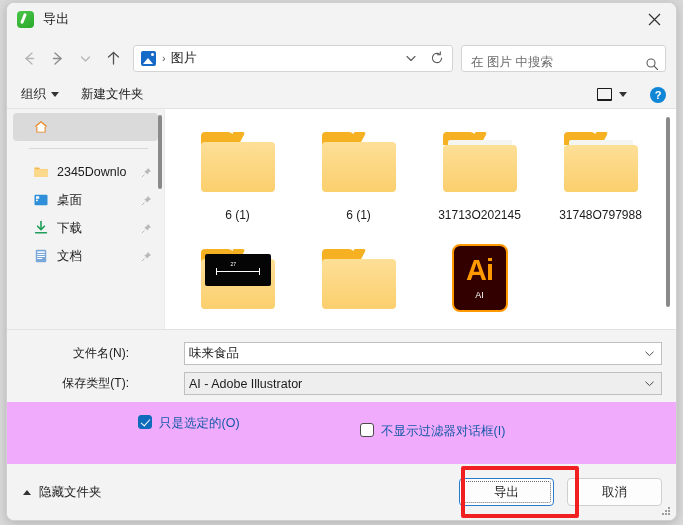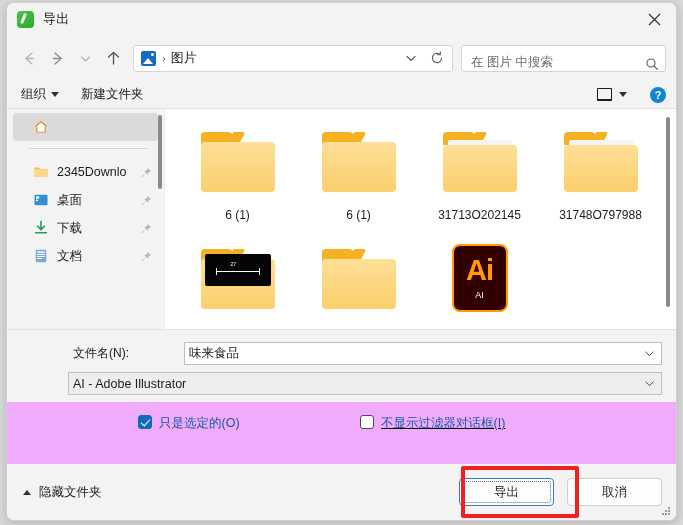--- a/index.html
+++ b/index.html
@@ -433,21 +433,21 @@
     position: relative;
     height: 62px;
   }
   .optitem {
     position: absolute;
     display: flex;
     align-items: flex-start;
     gap: 7px;
   }
   .opt1 { left: 131px; top: 12px; }
-  .opt2 { left: 353px; top: 12px; width: 160px; text-decoration: underline; }
+  .opt2 { left: 353px; top: 20px; width: 160px; }
   .cbox {
     width: 14px; height: 14px;
     border-radius: 3px;
     flex: 0 0 auto;
     margin-top: 1px;
   }
   .cbox.on {
     background: #0f6cbd;
     border: 1px solid #0f6cbd;
     position: relative;
@@ -783,20 +783,21 @@
       <div class="combo white">
         <span class="combo-val">味来食品</span>
         <span class="combo-arrow">
           <svg width="11" height="11" viewBox="0 0 11 11">
               <path d="M1.8 4 L5.5 7.6 L9.2 4" stroke="#4a4a4a" stroke-width="1" fill="none" stroke-linecap="round" stroke-linejoin="round"></path>
             </svg>
         </span>
       </div>
     </div>
     <div class="formrow">
+      <div class="formlabel">保存类型(T):</div>
       <div class="combo gray">
         <span class="combo-val">AI - Adobe Illustrator</span>
         <span class="combo-arrow">
           <svg width="11" height="11" viewBox="0 0 11 11">
               <path d="M1.8 4 L5.5 7.6 L9.2 4" stroke="#4a4a4a" stroke-width="1" fill="none" stroke-linecap="round" stroke-linejoin="round"></path>
             </svg>
         </span>
       </div>
     </div>
   </div>

